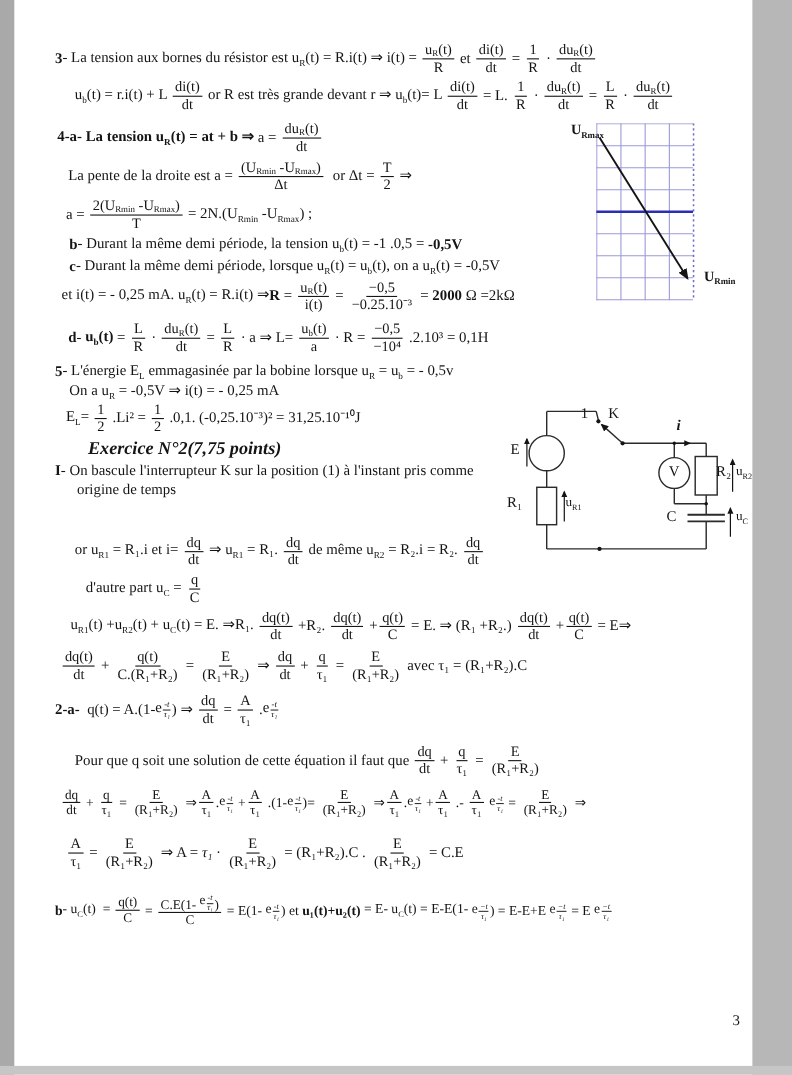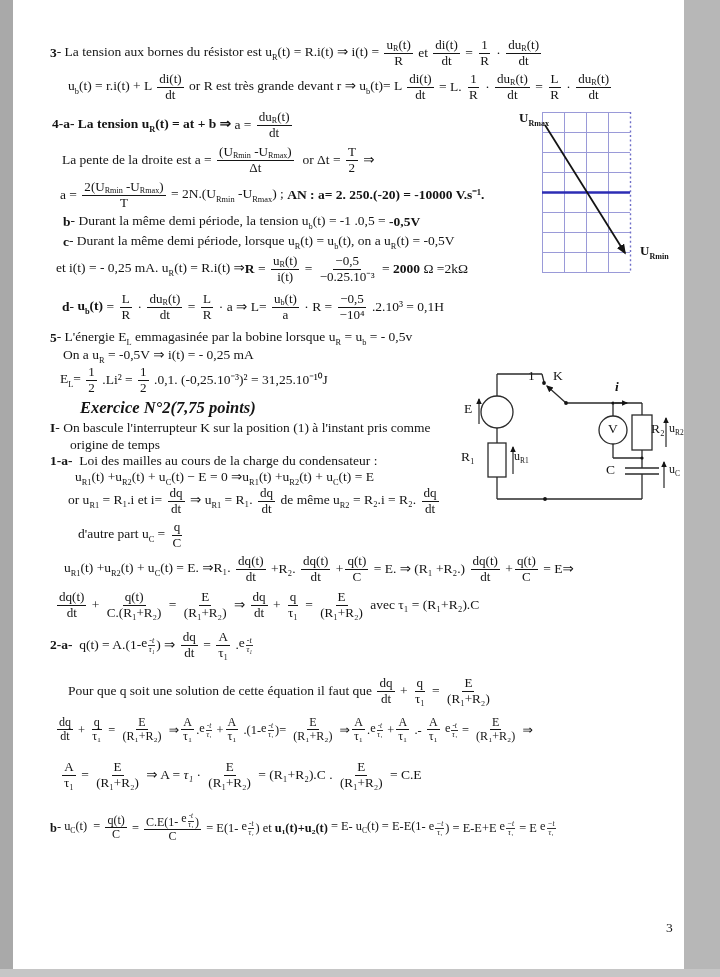--- a/index.html
+++ b/index.html
@@ -86,33 +86,31 @@
         <line x1="209" y1="120" x2="209" y2="94" marker-end="url(#ar)"></line>
         <line x1="160" y1="35" x2="172" y2="35" marker-end="url(#ar)"></line>
       </g>
     </svg>
   </div>
 
 <div class="line" style="left: 50px; top: 38px;"><span class="tk bold">3</span><span class="tk">- La tension aux bornes du résistor est u<sub>R</sub>(t) = R.i(t) ⇒ i(t) = </span><span class="frac"><span class="num">u<sub>R</sub>(t)</span><span class="den">R</span></span><span class="tk"> et </span><span class="frac"><span class="num">di(t)</span><span class="den">dt</span></span><span class="tk"> = </span><span class="frac"><span class="num">1</span><span class="den">R</span></span><span class="tk"> · </span><span class="frac"><span class="num">du<sub>R</sub>(t)</span><span class="den">dt</span></span></div>
     <div class="line" style="left: 68px; top: 72px;"><span class="tk">u<sub>b</sub>(t) = r.i(t) + L </span><span class="frac"><span class="num">di(t)</span><span class="den">dt</span></span><span class="tk"> or R est très grande devant r ⇒ u<sub>b</sub>(t)= L </span><span class="frac"><span class="num">di(t)</span><span class="den">dt</span></span><span class="tk"> = L. </span><span class="frac"><span class="num">1</span><span class="den">R</span></span><span class="tk"> · </span><span class="frac"><span class="num">du<sub>R</sub>(t)</span><span class="den">dt</span></span><span class="tk"> = </span><span class="frac"><span class="num">L</span><span class="den">R</span></span><span class="tk"> · </span><span class="frac"><span class="num">du<sub>R</sub>(t)</span><span class="den">dt</span></span></div>
     <div class="line" style="left: 52px; top: 110px;"><span class="tk bold">4-a- La tension u<sub>R</sub>(t) = at + b ⇒</span><span class="tk"> a = </span><span class="frac"><span class="num">du<sub>R</sub>(t)</span><span class="den">dt</span></span></div>
     <div class="line" style="left: 62px; top: 145px; justify-content: space-between;"><span class="tk">La pente de la droite est a = </span><span class="frac"><span class="num">(U<sub>Rmin</sub> -U<sub>Rmax</sub>)</span><span class="den">Δt</span></span><span class="tk">  or Δt = </span><span class="frac"><span class="num">T</span><span class="den">2</span></span><span class="tk"> ⇒</span></div>
-    <div class="line" style="left: 60px; top: 180px;"><span class="tk">a = </span><span class="frac"><span class="num">2(U<sub>Rmin</sub> -U<sub>Rmax</sub>)</span><span class="den">T</span></span><span class="tk"> = 2N.(U<sub>Rmin</sub> -U<sub>Rmax</sub>) ; </span><span class="tk bold">AN : a= 2. 250.(-20) = -10000 V.s⁻¹.</span></div>
+    <div class="line" style="left: 60px; top: 180px;"><span class="tk">a = </span><span class="frac"><span class="num">2(U<sub>Rmin</sub> -U<sub>Rmax</sub>)</span><span class="den">T</span></span><span class="tk"> = 2N.(U<sub>Rmin</sub> -U<sub>Rmax</sub>) ; </span></div>
     <div class="line" style="left: 63px; top: 213px;"><span class="tk bold">b</span><span class="tk">- Durant la même demi période, la tension u<sub>b</sub>(t) = -1 .0,5 = </span><span class="tk bold">-0,5V</span></div>
     <div class="line" style="left: 63px; top: 233px;"><span class="tk bold">c</span><span class="tk">- Durant la même demi période, lorsque u<sub>R</sub>(t) = u<sub>b</sub>(t), on a u<sub>R</sub>(t) = -0,5V</span></div>
     <div class="line" style="left: 56px; top: 254px;"><span class="tk">et i(t) = - 0,25 mA. u<sub>R</sub>(t) = R.i(t) ⇒</span><span class="tk bold">R</span><span class="tk"> = </span><span class="frac"><span class="num">u<sub>R</sub>(t)</span><span class="den">i(t)</span></span><span class="tk"> = </span><span class="frac"><span class="num">−0,5</span><span class="den">−0.25.10⁻³</span></span><span class="tk"> = </span><span class="tk bold">2000</span><span class="tk"> Ω =2kΩ</span></div>
     <div class="line" style="left: 62px; top: 292px;"><span class="tk bold">d</span><span class="tk">- </span><span class="tk bold">u<sub>b</sub>(t)</span><span class="tk"> = </span><span class="frac"><span class="num">L</span><span class="den">R</span></span><span class="tk"> · </span><span class="frac"><span class="num">du<sub>R</sub>(t)</span><span class="den">dt</span></span><span class="tk"> = </span><span class="frac"><span class="num">L</span><span class="den">R</span></span><span class="tk"> · a ⇒ L= </span><span class="frac"><span class="num">u<sub>b</sub>(t)</span><span class="den">a</span></span><span class="tk"> · R = </span><span class="frac"><span class="num">−0,5</span><span class="den">−10⁴</span></span><span class="tk"> .2.10³ = 0,1H</span></div>
     <div class="line" style="left: 50px; top: 329px;"><span class="tk bold">5</span><span class="tk">- L'énergie E<sub>L</sub> emmagasinée par la bobine lorsque u<sub>R</sub> = u<sub>b</sub> = - 0,5v</span></div>
     <div class="line" style="left: 63px; top: 347px;"><span class="tk">On a u<sub>R</sub> = -0,5V ⇒ i(t) = - 0,25 mA</span></div>
     <div class="line" style="left: 60px; top: 365px; justify-content: space-between;"><span class="tk">E<sub>L</sub>= </span><span class="frac"><span class="num">1</span><span class="den">2</span></span><span class="tk"> .Li² = </span><span class="frac"><span class="num">1</span><span class="den">2</span></span><span class="tk"> .0,1. (-0,25.10⁻³)² = 31,25.10⁻¹⁰J</span></div>
     <div class="line h" style="left: 52px; top: 399px; margin-left: 28px;"><span class="tk bold ital">Exercice N°2(7,75 points)</span></div>
     <div class="line" style="left: 50px; top: 420px;"><span class="tk bold">I</span><span class="tk">- On bascule l'interrupteur K sur la position (1) à l'instant pris comme</span></div>
     <div class="line" style="left: 70px; top: 437px;"><span class="tk">origine de temps</span></div>
-    <div class="line" style="left: 50px; top: 453px;"><span class="tk bold">1-a-</span><span class="tk">  Loi des mailles au cours de la charge du condensateur :</span></div>
-    <div class="line" style="left: 75px; top: 469px;"><span class="tk">u<sub>R1</sub>(t) +u<sub>R2</sub>(t) + u<sub>C</sub>(t) − E = 0 ⇒u<sub>R1</sub>(t) +u<sub>R2</sub>(t) + u<sub>C</sub>(t) = E</span></div>
     <div class="line" style="left: 68px; top: 486px;"><span class="tk">or u<sub>R1</sub> = R₁.i et i= </span><span class="frac"><span class="num">dq</span><span class="den">dt</span></span><span class="tk"> ⇒ u<sub>R1</sub> = R₁. </span><span class="frac"><span class="num">dq</span><span class="den">dt</span></span><span class="tk"> de même u<sub>R2</sub> = R₂.i = R₂. </span><span class="frac"><span class="num">dq</span><span class="den">dt</span></span></div>
     <div class="line" style="left: 78px; top: 520px;"><span class="tk">d'autre part u<sub>C</sub> = </span><span class="frac"><span class="num">q</span><span class="den">C</span></span></div>
     <div class="line" style="left: 64px; top: 554px;"><span class="tk">u<sub>R1</sub>(t) +u<sub>R2</sub>(t) + u<sub>C</sub>(t) = E. ⇒R₁. </span><span class="frac"><span class="num">dq(t)</span><span class="den">dt</span></span><span class="tk"> +R₂. </span><span class="frac"><span class="num">dq(t)</span><span class="den">dt</span></span><span class="tk"> +</span><span class="frac"><span class="num">q(t)</span><span class="den">C</span></span><span class="tk"> = E. ⇒ (R₁ +R₂.) </span><span class="frac"><span class="num">dq(t)</span><span class="den">dt</span></span><span class="tk"> +</span><span class="frac"><span class="num">q(t)</span><span class="den">C</span></span><span class="tk"> = E⇒</span></div>
     <div class="line" style="left: 55px; top: 590px;"><span class="frac"><span class="num">dq(t)</span><span class="den">dt</span></span><span class="tk"> + </span><span class="frac"><span class="num">q(t)</span><span class="den">C.(R₁+R₂)</span></span><span class="tk"> = </span><span class="frac"><span class="num">E</span><span class="den">(R₁+R₂)</span></span><span class="tk"> ⇒ </span><span class="frac"><span class="num">dq</span><span class="den">dt</span></span><span class="tk"> + </span><span class="frac"><span class="num">q</span><span class="den">τ₁</span></span><span class="tk"> = </span><span class="frac"><span class="num">E</span><span class="den">(R₁+R₂)</span></span><span class="tk"> avec τ₁ = (R₁+R₂).C</span></div>
     <div class="line" style="left: 50px; top: 630px;"><span class="tk bold">2-a-</span><span class="tk">  q(t) = A.(1-</span><span class="tk">e<span class="efrac"><span class="num">-t</span><span class="den">τ₁</span></span></span><span class="tk">) ⇒ </span><span class="frac"><span class="num">dq</span><span class="den">dt</span></span><span class="tk"> = </span><span class="frac"><span class="num">A</span><span class="den">τ₁</span></span><span class="tk"> .</span><span class="tk">e<span class="efrac"><span class="num">-t</span><span class="den">τ₁</span></span></span></div>
     <div class="line" style="left: 68px; top: 676px;"><span class="tk">Pour que q soit une solution de cette équation il faut que </span><span class="frac"><span class="num">dq</span><span class="den">dt</span></span><span class="tk"> + </span><span class="frac"><span class="num">q</span><span class="den">τ₁</span></span><span class="tk"> = </span><span class="frac"><span class="num">E</span><span class="den">(R₁+R₂)</span></span></div>
     <div class="line t" style="left: 55px; top: 716px;"><span class="frac"><span class="num">dq</span><span class="den">dt</span></span><span class="tk"> + </span><span class="frac"><span class="num">q</span><span class="den">τ₁</span></span><span class="tk"> = </span><span class="frac"><span class="num">E</span><span class="den">(R₁+R₂)</span></span><span class="tk"> ⇒</span><span class="frac"><span class="num">A</span><span class="den">τ₁</span></span><span class="tk">.</span><span class="tk">e<span class="efrac"><span class="num">-t</span><span class="den">τ₁</span></span></span><span class="tk"> +</span><span class="frac"><span class="num">A</span><span class="den">τ₁</span></span><span class="tk"> .(1-</span><span class="tk">e<span class="efrac"><span class="num">-t</span><span class="den">τ₁</span></span></span><span class="tk">)= </span><span class="frac"><span class="num">E</span><span class="den">(R₁+R₂)</span></span><span class="tk"> ⇒</span><span class="frac"><span class="num">A</span><span class="den">τ₁</span></span><span class="tk">.</span><span class="tk">e<span class="efrac"><span class="num">-t</span><span class="den">τ₁</span></span></span><span class="tk"> +</span><span class="frac"><span class="num">A</span><span class="den">τ₁</span></span><span class="tk"> .- </span><span class="frac"><span class="num">A</span><span class="den">τ₁</span></span><span class="tk"> </span><span class="tk">e<span class="efrac"><span class="num">-t</span><span class="den">τ₁</span></span></span><span class="tk"> = </span><span class="frac"><span class="num">E</span><span class="den">(R₁+R₂)</span></span><span class="tk"> ⇒</span></div>
     <div class="line" style="left: 60px; top: 760px;"><span class="frac"><span class="num">A</span><span class="den">τ₁</span></span><span class="tk"> = </span><span class="frac"><span class="num">E</span><span class="den">(R₁+R₂)</span></span><span class="tk"> ⇒ A = </span><span class="tk ital">τ₁</span><span class="tk"> · </span><span class="frac"><span class="num">E</span><span class="den">(R₁+R₂)</span></span><span class="tk"> = (R₁+R₂).C . </span><span class="frac"><span class="num">E</span><span class="den">(R₁+R₂)</span></span><span class="tk"> = C.E</span></div>
     <div class="line t" style="left: 50px; top: 812px;"><span class="tk bold">b</span><span class="tk">- u<sub>C</sub>(t)  = </span><span class="frac"><span class="num">q(t)</span><span class="den">C</span></span><span class="tk"> = </span><span class="frac"><span class="num"><span class="tk">C.E(1- </span><span class="tk">e<span class="efrac"><span class="num">-t</span><span class="den">τ₁</span></span></span><span class="tk">)</span></span><span class="den">C</span></span><span class="tk"> = E(1- </span><span class="tk">e<span class="efrac"><span class="num">-t</span><span class="den">τ₁</span></span></span><span class="tk">) et </span><span class="tk bold">u₁(t)+u₂(t)</span><span class="tk"> = E- u<sub>C</sub>(t) = E-E(1- </span><span class="tk">e<span class="efrac"><span class="num">−t</span><span class="den">τ₁</span></span></span><span class="tk">) = E-E+E </span><span class="tk">e<span class="efrac"><span class="num">−t</span><span class="den">τ₁</span></span></span><span class="tk"> = E </span><span class="tk">e<span class="efrac"><span class="num">−t</span><span class="den">τ₁</span></span></span></div>
     <div class="line g" style="left: 497px; top: 111px; margin-left: 22px;"><span class="tk bold">U<sub>Rmax</sub></span></div>

